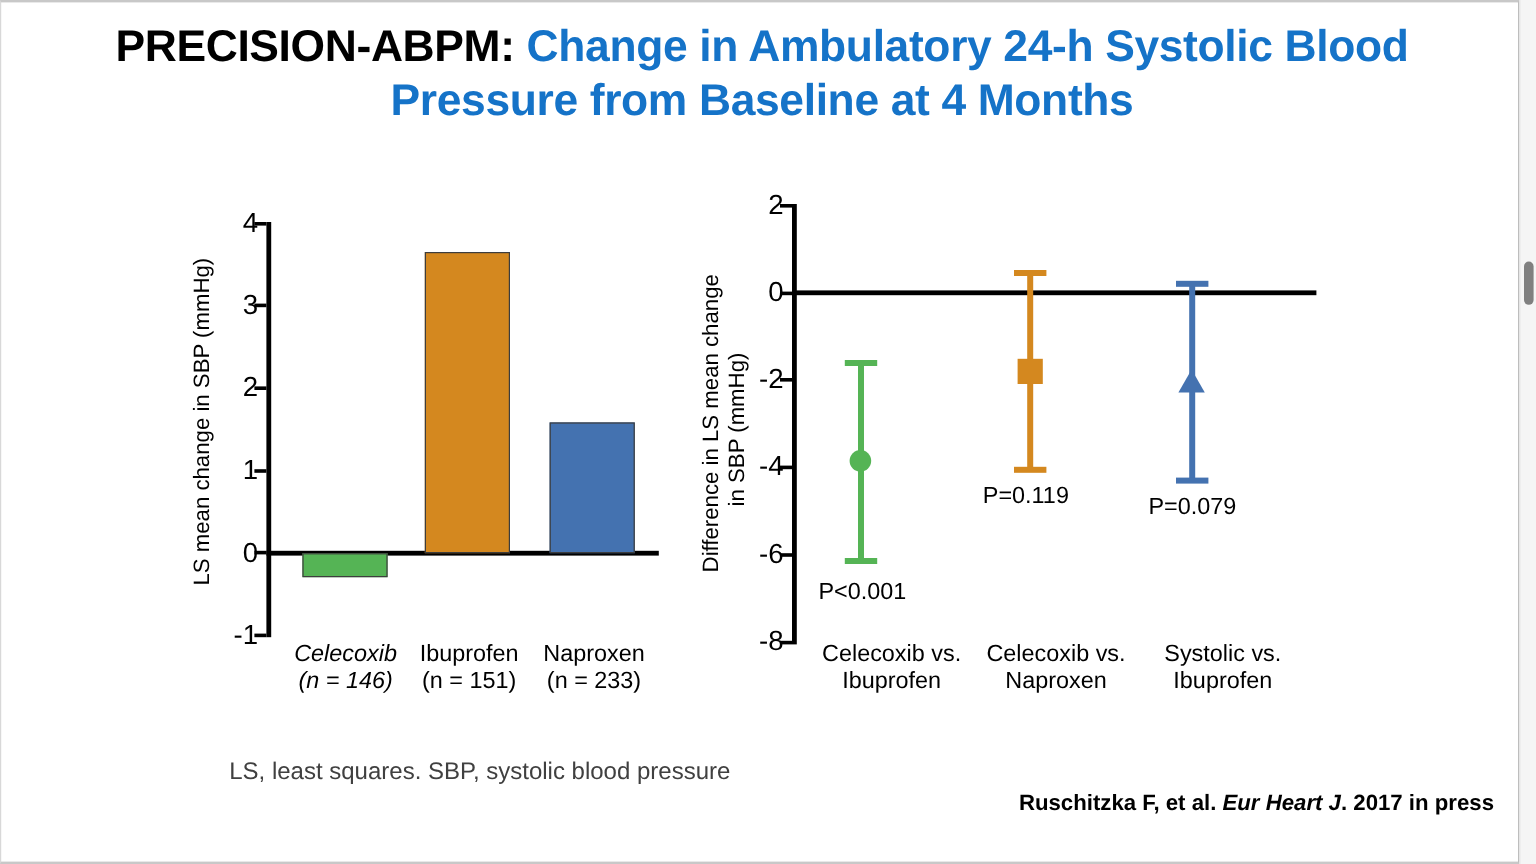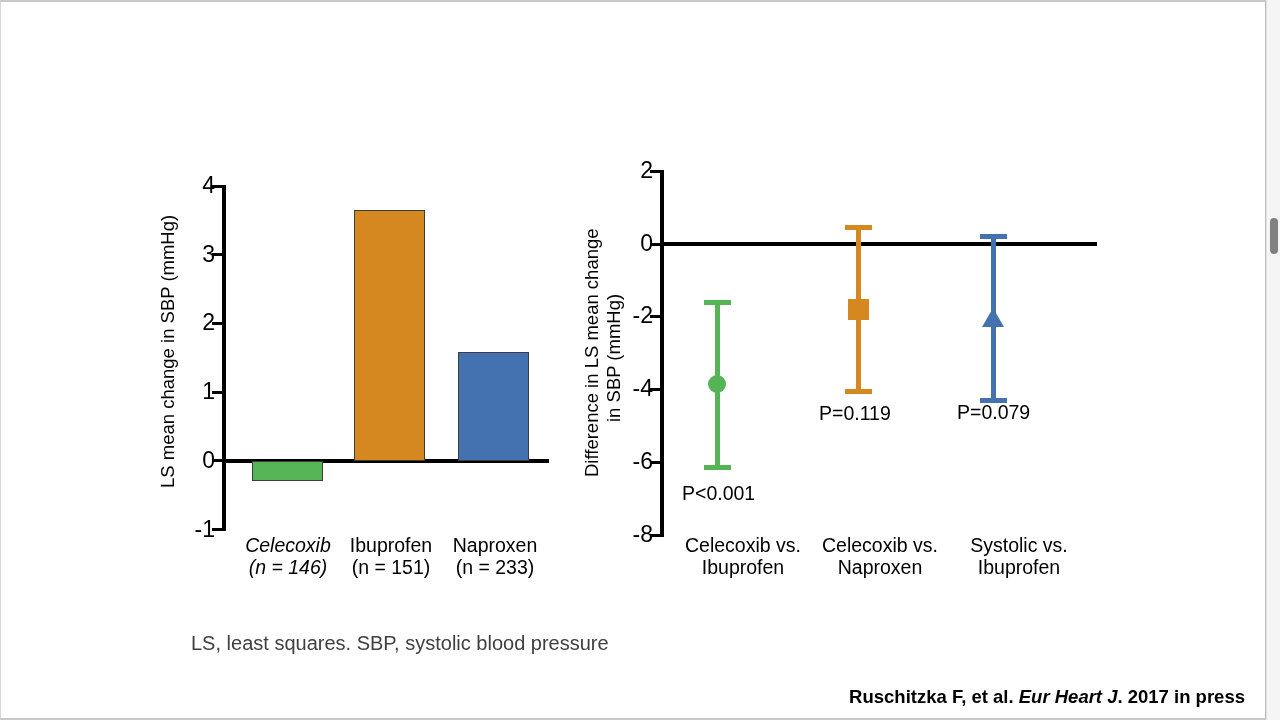--- a/index.html
+++ b/index.html
@@ -84,31 +84,34 @@
   .marker-square{position:absolute;width:21px;height:21px;}
   .marker-triangle{position:absolute;width:0;height:0;
     border-left:11px solid transparent;border-right:11px solid transparent;}
 
   
   #footnote{
     position:absolute;left:190px;top:630px;
     font-size:20px;color:#404040;
   }
   #citation{
-    position:absolute;right:20px;top:684px;
+    position:absolute;right:20px;top:656px;
     font-size:18.5px;font-weight:bold;color:#000;
     white-space:nowrap;
   }
   #citation .jrnl{font-style:italic;}
 </style>
 </head>
 <body>
 
 <div id="slide-frame">
 
+  <div id="title-block">
+    <span class="title-lead">PRECISION-ABPM:</span><span> Change in Ambulatory 24-h Systolic Blood Pressure from Baseline at 4 Months</span>
+  </div>
 
   <div class="panel" id="left-chart">
 
     <div class="axis-title" style="left:6px;top:14px;height:360px;">LS mean change in SBP (mmHg)</div>
 
     <div class="ytick-label" style="left:36px;top:17px;width:28px;">4</div>
     <div class="ytick-label" style="left:36px;top:86px;width:28px;">3</div>
     <div class="ytick-label" style="left:36px;top:154px;width:28px;">2</div>
     <div class="ytick-label" style="left:36px;top:223px;width:28px;">1</div>
     <div class="ytick-label" style="left:36px;top:292px;width:28px;">0</div>
@@ -174,21 +177,21 @@
     <div class="err-stem" style="left:277px;top:74px;height:167px;background:#d4881f;"></div>
     <div class="err-cap" style="left:266px;top:73px;background:#d4881f;"></div>
     <div class="err-cap" style="left:266px;top:237px;background:#d4881f;"></div>
     <div class="marker-square" style="left:269px;top:147px;background:#d4881f;"></div>
     <div class="plabel" style="left:240px;top:250px;text-align:center;">P=0.119</div>
 
     <div class="err-stem" style="left:412px;top:83px;height:166px;background:#4472b0;"></div>
     <div class="err-cap" style="left:401px;top:82px;background:#4472b0;"></div>
     <div class="err-cap" style="left:401px;top:246px;background:#4472b0;"></div>
     <div class="marker-triangle" style="left:403px;top:156px;border-bottom:19px solid #4472b0;"></div>
-    <div class="plabel" style="left:378px;top:249px;text-align:right;">P=0.079</div>
+    <div class="plabel" style="left:378px;top:259px;text-align:right;">P=0.079</div>
 
     <div class="xtick-label" style="left:84px;top:382px;width:160px;">
       <div>Celecoxib vs.</div>
       <div>Ibuprofen</div>
     </div>
     <div class="xtick-label" style="left:221px;top:382px;width:160px;">
       <div>Celecoxib vs.</div>
       <div>Naproxen</div>
     </div>
     <div class="xtick-label" style="left:360px;top:382px;width:160px;">

